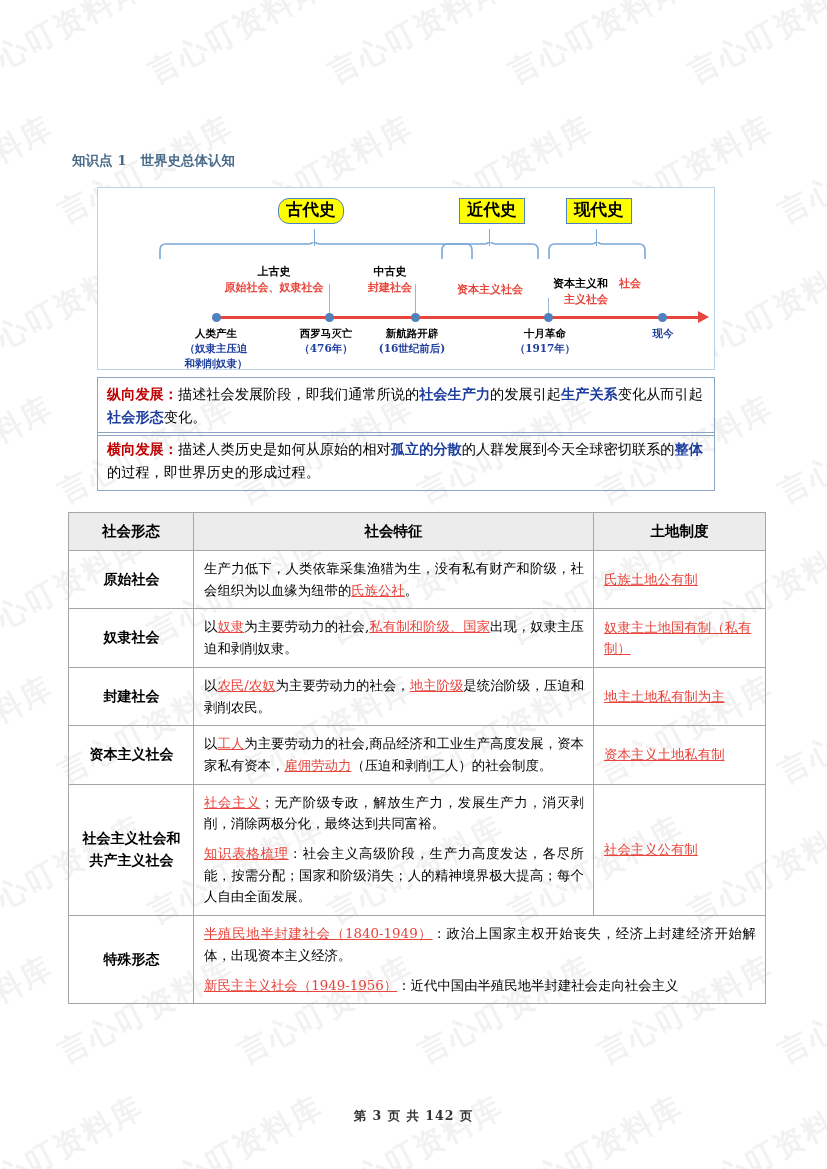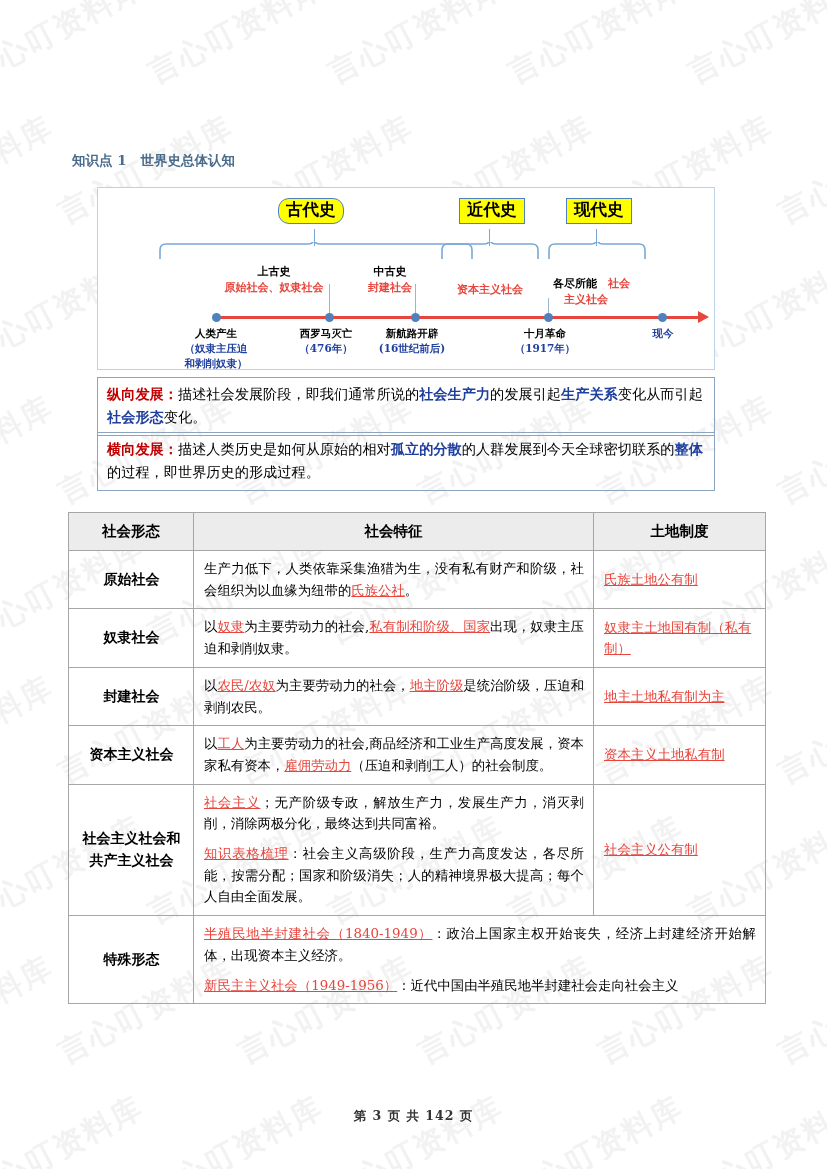--- a/index.html
+++ b/index.html
@@ -313,21 +313,21 @@
       <span class="t2">原始社会、奴隶社会</span>
     </div>
     <div class="seg-label" style="left:237px;top:76px;width:110px;">
       <span class="t1">中古史</span>
       <span class="t2">封建社会</span>
     </div>
     <div class="seg-label" style="left:342px;top:94px;width:100px;">
       <span class="t2">资本主义社会</span>
     </div>
     <div class="seg-label mixed" style="left:455px;top:88px;width:100px;">
-      <span class="blk">各尽所能</span><span class="red">社会</span><br>
+      <span class="blk">资本主义和</span><span class="red">社会</span><br>
       <span class="red">主义社会</span>
     </div>
 
     <div class="tick" style="left:231px;top:96px;height:30px;"></div>
     <div class="tick" style="left:317px;top:96px;height:30px;"></div>
     <div class="tick" style="left:450px;top:110px;height:17px;"></div>
 
     <div class="axis"></div>
     <div class="arrow-head"></div>
 

